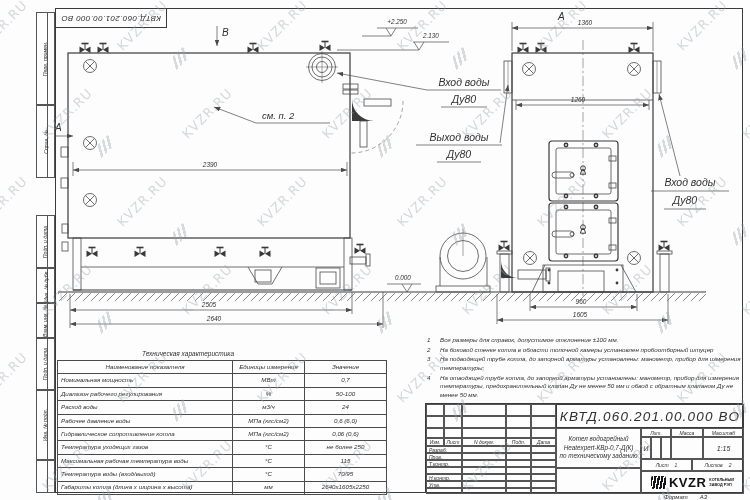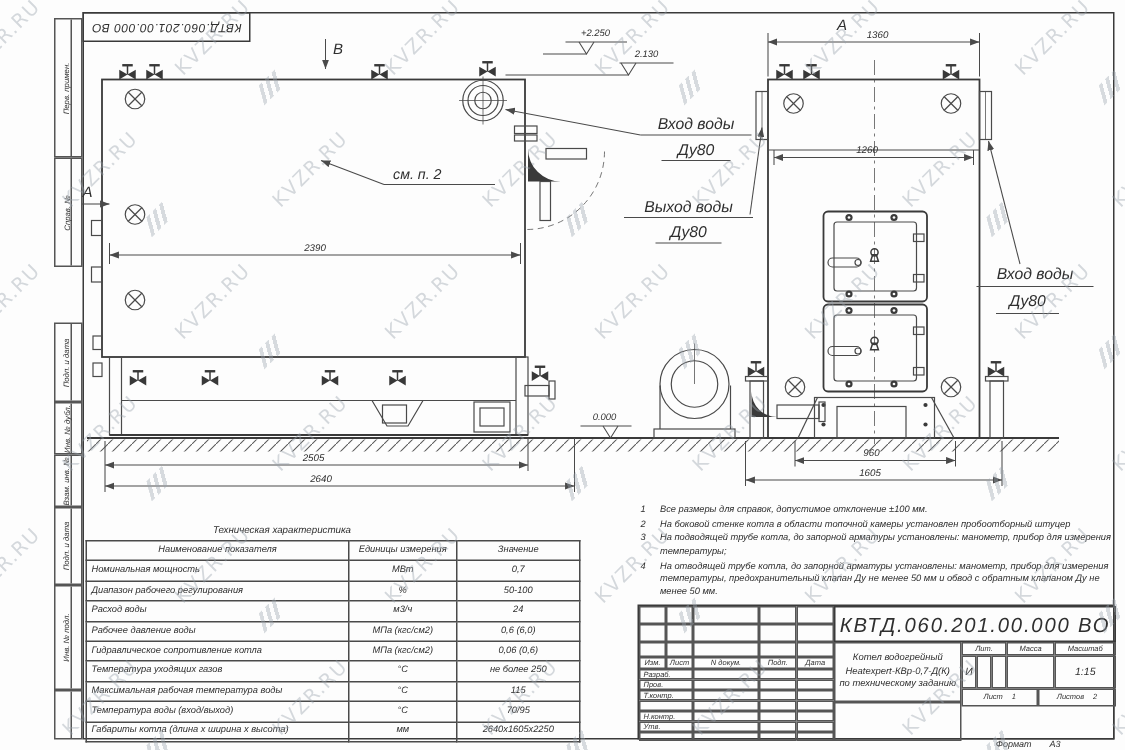--- a/index.html
+++ b/index.html
@@ -505,20 +505,28 @@
 
     <div class="c cc" style="left:215px;top:55px;width:51px;height:12px;gap:6px">
       <span>Лист</span>
       <span>1</span>
     </div>
     <div class="c cc" style="left:266px;top:55px;width:52px;height:12px;gap:6px">
       <span>Листов</span>
       <span>2</span>
     </div>
 
+    <div class="logo">
+      <span class="glyph"></span>
+      <b>KVZR</b>
+      <span class="sub">
+        <span>КОТЕЛЬНЫЙ</span>
+        <span>ЗАВОД РЭП</span>
+      </span>
+    </div>
   </div>
 
   <div class="fmt">
     <span>Формат</span>
     <span>А3</span>
   </div>
 
   <div id="wm-layer">
       <span class="wm" style="left: -30px; top: 18px;">KVZR.RU</span>
       <span class="wm" style="left: 110px; top: 18px;">KVZR.RU</span>

